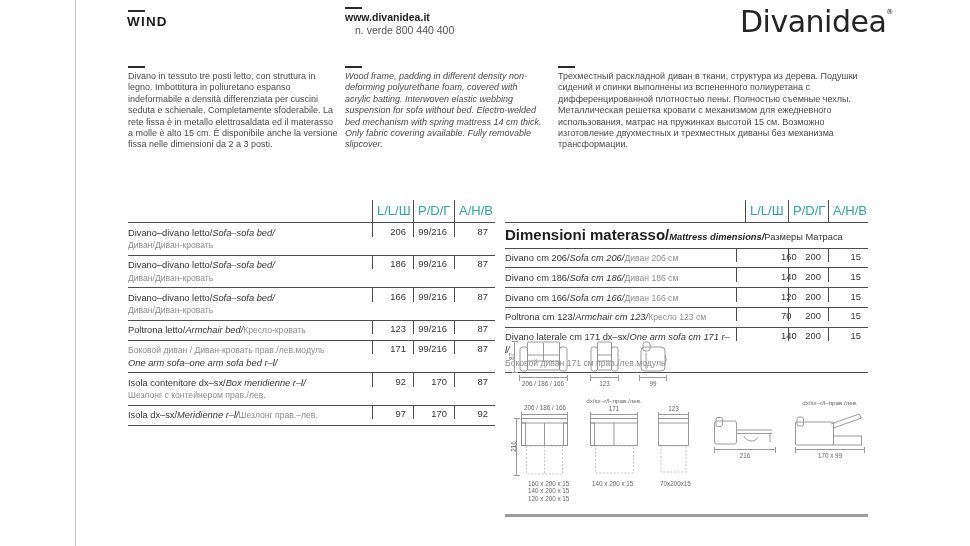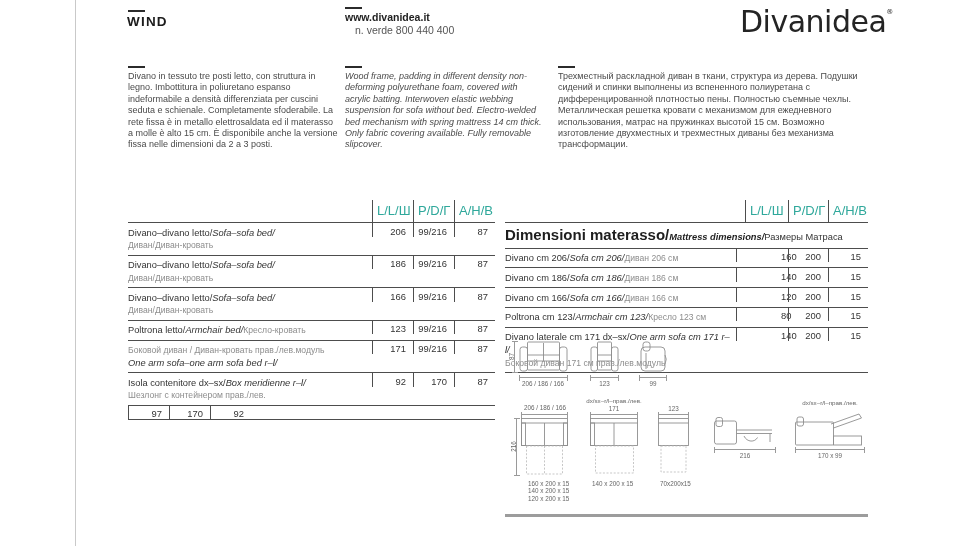--- a/index.html
+++ b/index.html
@@ -140,20 +140,23 @@
         <div class="trow">
           <div class="tlabel">
             <div class="tline"><span class="seg-r">Isola contenitore dx–sx/</span><span class="seg-i">Box meridienne r–l/</span></div>
             <div class="tline"><span class="seg-c">Шезлонг с контейнером прав./лев.</span></div>
           </div>
           <div class="tnum">92</div>
           <div class="tnum">170</div>
           <div class="tnum">87</div>
         </div>
         <div class="trow">
+          <div class="tlabel">
+            <div class="tline"><span class="seg-r">Isola dx–sx/</span><span class="seg-i">Meridienne r–l/</span><span class="seg-c">Шезлонг прав.–лев.</span></div>
+          </div>
           <div class="tnum">97</div>
           <div class="tnum">170</div>
           <div class="tnum">92</div>
         </div>
       </div>
   </div>
 
   <div class="table t-right">
     <div class="thead">
       <div class="spacer"></div>
@@ -187,21 +190,21 @@
               <div class="tline"><span class="seg-r">Divano cm 166/</span><span class="seg-i">Sofa cm 166/</span><span class="seg-c">Диван 166 см</span></div>
             </div>
             <div class="tnum">120</div>
             <div class="tnum">200</div>
             <div class="tnum">15</div>
           </div>
           <div class="trow">
             <div class="tlabel">
               <div class="tline"><span class="seg-r">Poltrona cm 123/</span><span class="seg-i">Armchair cm 123/</span><span class="seg-c">Кресло 123 см</span></div>
             </div>
-            <div class="tnum">80</div>
+            <div class="tnum">70</div>
             <div class="tnum">200</div>
             <div class="tnum">15</div>
           </div>
           <div class="trow">
             <div class="tlabel">
               <div class="tline"><span class="seg-r">Divano laterale cm 171 dx–sx/</span><span class="seg-i">One arm sofa cm 171 r–l/</span></div>
               <div class="tline"><span class="seg-c">Боковой диван 171 см прав./лев.модуль</span></div>
             </div>
             <div class="tnum">140</div>
             <div class="tnum">200</div>

